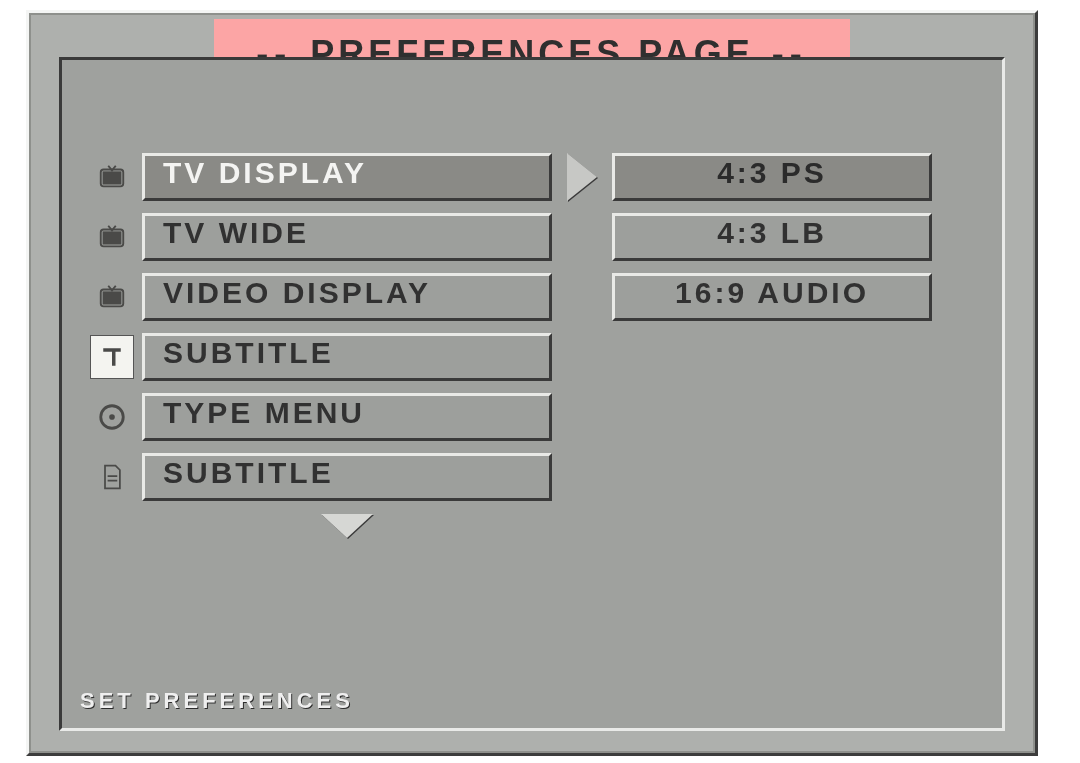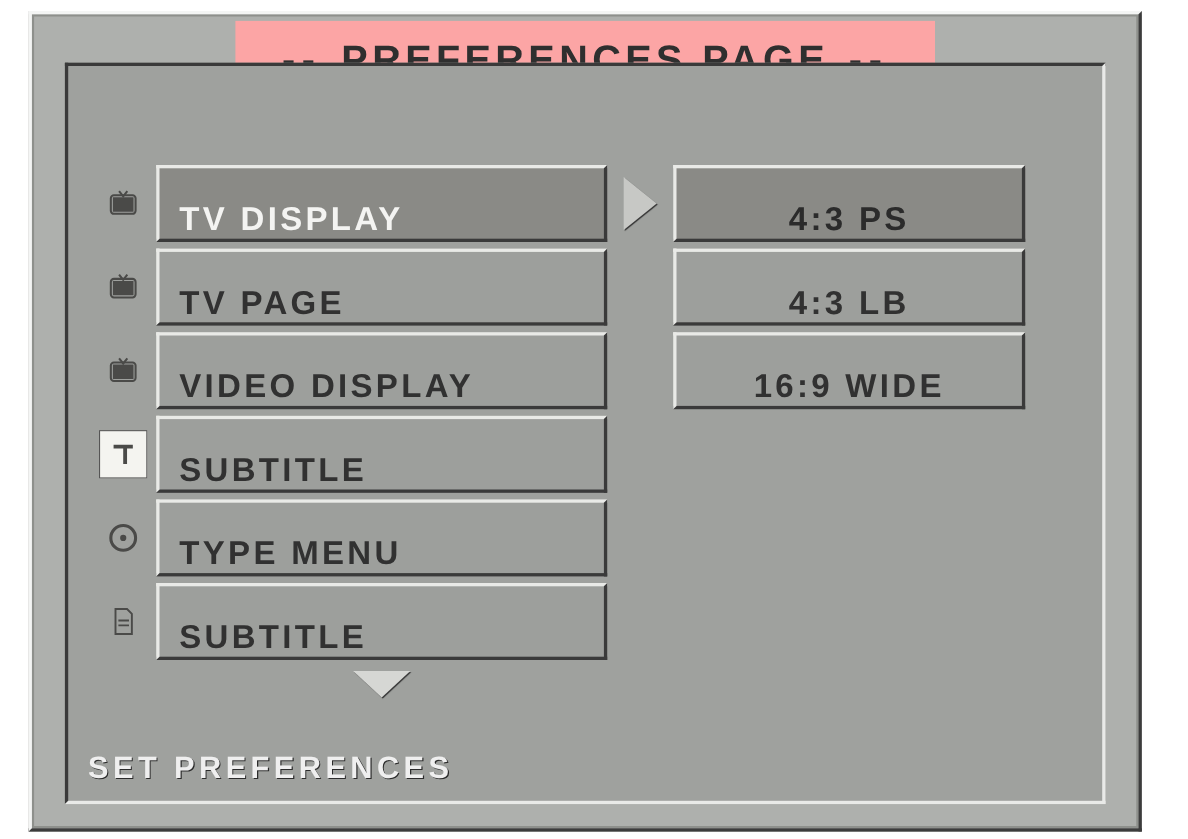--- a/index.html
+++ b/index.html
@@ -82,32 +82,32 @@
     display:flex; align-items:center; justify-content:center;
   }
   .ico-box.sel{
     background:#f4f4f0;
     border:1px solid #555;
   }
   .ico-box svg{ display:block; }
 
   
   .btn{
-    height:70px;
+    height:48px;
     background:#9d9f9c;
     border-top:3px solid #e9eae7;
     border-left:3px solid #e9eae7;
     border-right:3px solid #3a3a3a;
     border-bottom:3px solid #3a3a3a;
     color:#313131;
     font-size:30px;
     font-weight:600;
     letter-spacing:3px;
     display:flex;
-    align-items:flex-end;
+    align-items:flex-start;
     padding:0 18px;
     box-sizing:border-box;
   }
   .btn.main  { flex:0 0 410px; }
   .btn.value { flex:0 0 320px; justify-content:center; }
 
   
   .btn.sel{
     background:#8a8a86;
     color:#f4f4f2;
@@ -152,21 +152,21 @@
     margin-top:4px;
     filter:drop-shadow(1px 1px 0 #3a3a3a);
   }
 
   
   .footer{
     position:absolute;
     left:18px;
     bottom:14px;
     color:#efefef;
-    font-size:28px;
+    font-size:22px;
     font-weight:700;
     letter-spacing:4px;
     text-shadow:1px 1px 0 #2c2c2c;
   }
 
   .menu-col{ padding-left:20px; }
 </style>
 </head>
 <body>
 
@@ -207,21 +207,21 @@
         <div class="left-cell">
           <span class="ico-box">
             <svg width="30" height="30" viewBox="0 0 32 32">
                 <path fill="#4a4a48" d="M6 10h20v14H6z"></path>
                 <path fill="none" stroke="#4a4a48" stroke-width="2" d="M12 4l4 5 4-5"></path>
                 <rect x="4" y="8" width="24" height="18" rx="3" ry="3" fill="none" stroke="#4a4a48" stroke-width="2"></rect>
               </svg>
           </span>
         </div>
         <div class="btn main">
-          <span>TV PAGE</span>
+          <span>TV WIDE</span>
         </div>
         <div class="gap"></div>
         <div class="btn value">
           <span>4:3 LB</span>
         </div>
       </div>
 
       <div class="row">
         <div class="left-cell">
           <span class="ico-box">
@@ -230,21 +230,21 @@
                 <path fill="none" stroke="#4a4a48" stroke-width="2" d="M12 4l4 5 4-5"></path>
                 <rect x="4" y="8" width="24" height="18" rx="3" ry="3" fill="none" stroke="#4a4a48" stroke-width="2"></rect>
               </svg>
           </span>
         </div>
         <div class="btn main">
           <span>VIDEO DISPLAY</span>
         </div>
         <div class="gap"></div>
         <div class="btn value">
-          <span>16:9 WIDE</span>
+          <span>16:9 AUDIO</span>
         </div>
       </div>
 
 
       <div class="row">
         <div class="left-cell">
           <span class="ico-box sel">
             <svg width="28" height="28" viewBox="0 0 32 32">
                 <path fill="#4a4a48" d="M6 6h20v4H20v16h-4V10H6z"></path>
               </svg>

